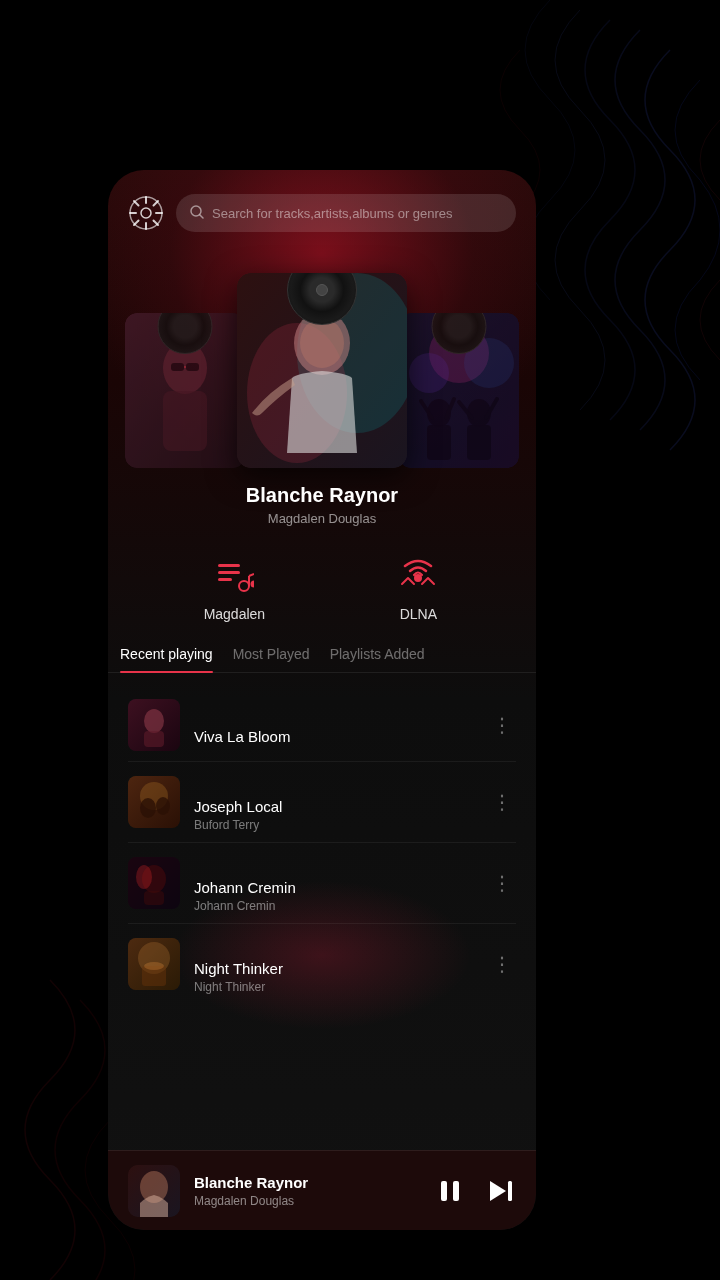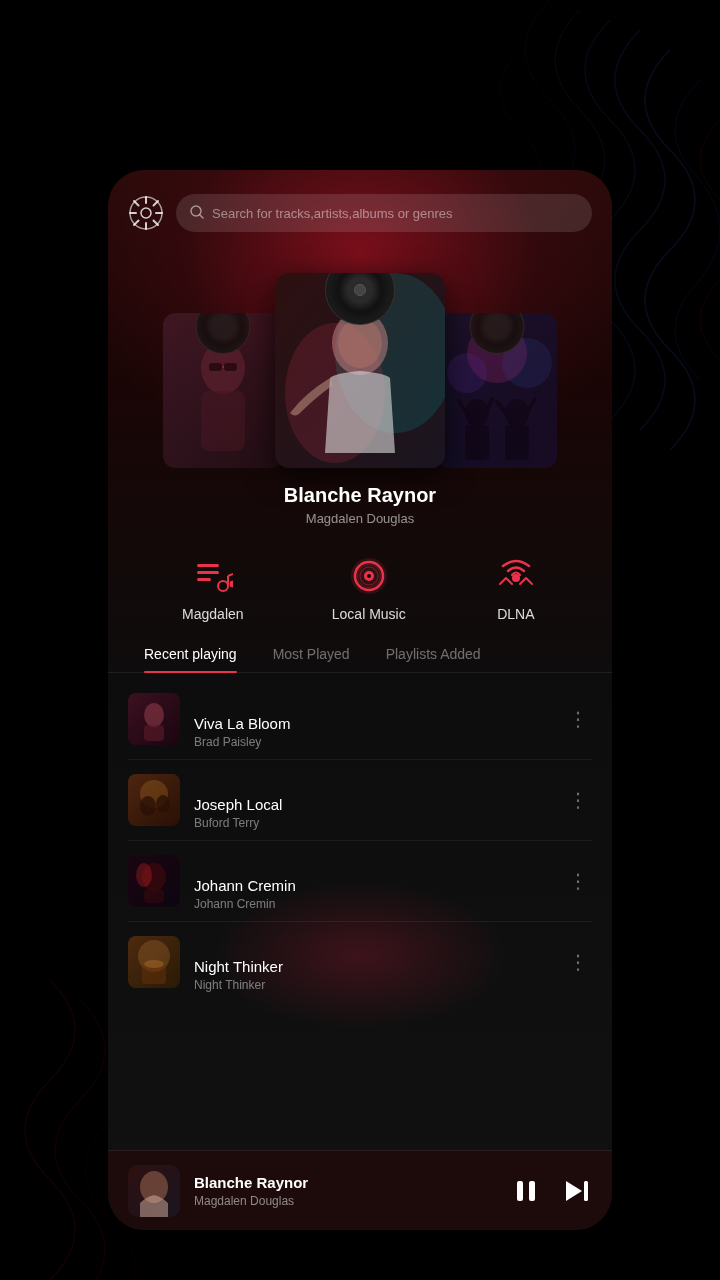--- a/index.html
+++ b/index.html
@@ -37,21 +37,21 @@
       height: 400px;
       opacity: 0.2;
       z-index: 1;
     }
 
     
     .app-card {
       position: absolute;
       top: 170px;
       left: 108px;
-      width: 504px;
+      width: 428px;
       height: 1060px;
       background: linear-gradient(180deg, #2a0a0a 0%, #1a0505 20%, #0d0d0d 50%, #111 100%);
       border-radius: 36px;
       z-index: 10;
       overflow: hidden;
     }
 
     
     .top-glow {
       position: absolute;
@@ -193,24 +193,24 @@
       color: rgba(255,255,255,0.85);
       font-size: 14px;
       font-weight: 500;
     }
 
     
     .tabs-row {
       position: relative;
       z-index: 5;
       display: flex;
-      padding: 0 36px;
-      gap: 36px;
+      padding: 0 12px;
+      gap: 20px;
       border-bottom: 1px solid rgba(255,255,255,0.08);
-      margin-bottom: 6px;
+      margin-bottom: 16px;
     }
 
     .tab-item {
       padding: 8px 0 10px;
       color: rgba(255,255,255,0.4);
       font-size: 14px;
       font-weight: 500;
       cursor: pointer;
       position: relative;
     }
@@ -522,34 +522,20 @@
 
           <circle cx="30" cy="30" r="5" fill="none" stroke="#e8334a" stroke-width="2"></circle>
           <line x1="35" y1="30" x2="35" y2="20" stroke="#e8334a" stroke-width="2"></line>
           <line x1="35" y1="20" x2="40" y2="18" stroke="#e8334a" stroke-width="2"></line>
           <circle cx="40" cy="28" r="3.5" fill="#e8334a"></circle>
         </svg>
       </div>
       <span class="category-label">Magdalen</span>
     </div>
 
-    <div class="category-item">
-      <div class="category-icon">
-        <svg width="40" height="40" viewBox="0 0 40 40">
-          <circle cx="20" cy="20" r="18" fill="#e8334a" opacity="0.15"></circle>
-          <circle cx="20" cy="20" r="14" fill="none" stroke="#e8334a" stroke-width="2.5"></circle>
-          <circle cx="20" cy="20" r="5" fill="#e8334a"></circle>
-          <circle cx="20" cy="20" r="2" fill="#1a0505"></circle>
-
-          <circle cx="20" cy="20" r="9" fill="none" stroke="#e8334a" stroke-width="0.8" opacity="0.5"></circle>
-          <circle cx="20" cy="20" r="11.5" fill="none" stroke="#e8334a" stroke-width="0.8" opacity="0.3"></circle>
-        </svg>
-      </div>
-      <span class="category-label">Local Music</span>
-    </div>
 
     <div class="category-item">
       <div class="category-icon">
         <svg width="40" height="40" viewBox="0 0 40 40">
 
           <circle cx="20" cy="22" r="4" fill="#e8334a"></circle>
           <path d="M12 15 Q20 8 28 15" fill="none" stroke="#e8334a" stroke-width="2.5" stroke-linecap="round"></path>
           <path d="M7 10 Q20 0 33 10" fill="none" stroke="#e8334a" stroke-width="2.5" stroke-linecap="round"></path>
           <path d="M16 19 Q20 14 24 19" fill="none" stroke="#e8334a" stroke-width="2.2" stroke-linecap="round"></path>
 
@@ -578,21 +564,20 @@
               <stop offset="0%" style="stop-color:#3d1020"></stop>
               <stop offset="100%" style="stop-color:#1a0510"></stop>
             </linearGradient>
           </defs>
           <ellipse cx="26" cy="22" rx="10" ry="12" fill="#8d3a4a" opacity="0.6"></ellipse>
           <rect x="16" y="32" width="20" height="16" rx="4" fill="#5d1a2a" opacity="0.6"></rect>
         </svg>
       </div>
       <div class="track-info">
         <div class="track-title">Viva La Bloom</div>
-        <div class="track-artist">Brad Paisley</div>
       </div>
       <div class="track-more">⋮</div>
     </div>
 
     <div class="divider"></div>
 
     <div class="track-item">
       <div class="track-thumb track-thumb-2">
         <svg width="52" height="52" viewBox="0 0 52 52">
           <rect width="52" height="52" fill="url(#tg2)" rx="8"></rect>

